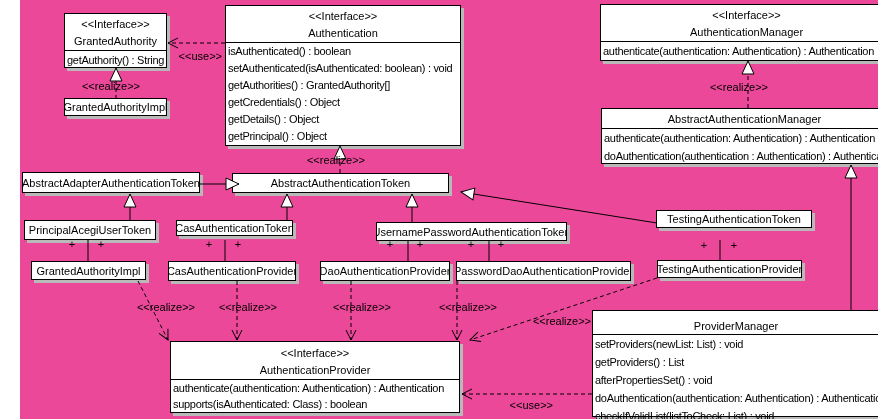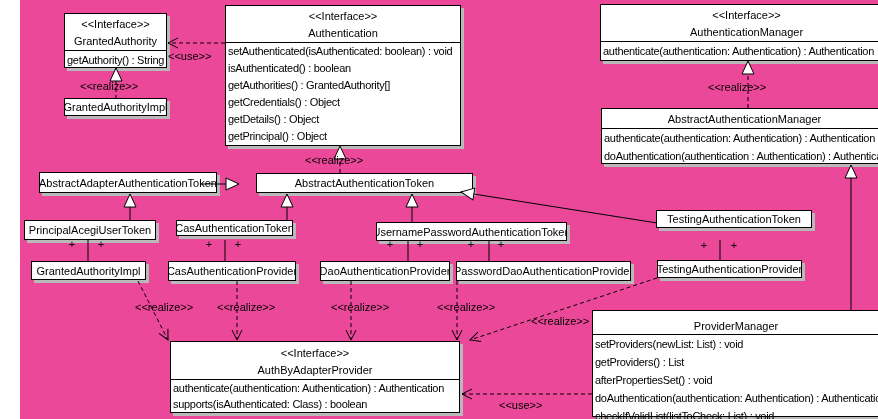--- a/index.html
+++ b/index.html
@@ -17,21 +17,21 @@
   .hd .st, .hd .nm { display:block; }
   .one { display:flex; align-items:center; justify-content:center; white-space:nowrap; overflow:hidden; }
   .members { border-top:1px solid #000; padding-left:2px; overflow:hidden; }
   .member { display:block; white-space:nowrap; overflow:hidden; letter-spacing:-0.3px; }
   .m16 .member { line-height:16px; }
   .m17 .member { line-height:17px; }
   .m18 .member { line-height:18px; }
   .m19 .member { line-height:19px; }
   .it { }
   .lbl {
-    position:absolute; z-index:6; text-align:left; white-space:nowrap;
+    position:absolute; z-index:6; text-align:right; white-space:nowrap;
     font-size:11px; line-height:11px;
   }
   .plus { position:absolute; z-index:6; width:8px; text-align:center; font-size:11px; line-height:11px; }
   #wires { position:absolute; left:0; top:0; z-index:4; pointer-events:none; }
 </style>
 </head>
 <body>
 
 <div id="canvas">
 
@@ -85,22 +85,22 @@
   <div class="cls one" style="left:44px;top:98px;width:103px;height:18px">
     <span class="nm">GrantedAuthorityImpl</span>
   </div>
 
   <div class="cls" style="left:205px;top:5px;width:236px;height:141px">
     <div class="hd">
       <span class="st">&lt;&lt;Interface&gt;&gt;</span>
       <span class="nm">Authentication</span>
     </div>
     <div class="members m17">
+      <span class="member">isAuthenticated() : boolean</span>
       <span class="member">setAuthenticated(isAuthenticated: boolean) : void</span>
-      <span class="member">isAuthenticated() : boolean</span>
       <span class="member">getAuthorities() : GrantedAuthority[]</span>
       <span class="member">getCredentials() : Object</span>
       <span class="member">getDetails() : Object</span>
       <span class="member">getPrincipal() : Object</span>
     </div>
   </div>
 
   <div class="cls" style="left:580px;top:4px;width:293px;height:57px">
     <div class="hd">
       <span class="st">&lt;&lt;Interface&gt;&gt;</span>
@@ -114,25 +114,25 @@
   <div class="cls" style="left:581px;top:108px;width:287px;height:56px">
     <div class="hd" style="padding-top:1px;line-height:18px">
       <span class="nm it">AbstractAuthenticationManager</span>
     </div>
     <div class="members m18">
       <span class="member">authenticate(authentication: Authentication) : Authentication</span>
       <span class="member it">doAuthentication(authentication : Authentication) : Authentication</span>
     </div>
   </div>
 
-  <div class="cls one" style="left:19px;top:172px;width:178px;height:21px">
+  <div class="cls one" style="left:2px;top:172px;width:178px;height:21px">
     <span class="nm it">AbstractAdapterAuthenticationToken</span>
   </div>
 
-  <div class="cls one" style="left:236px;top:173px;width:217px;height:20px">
+  <div class="cls one" style="left:212px;top:173px;width:217px;height:20px">
     <span class="nm it">AbstractAuthenticationToken</span>
   </div>
 
   <div class="cls one" style="left:4px;top:220px;width:132px;height:20px">
     <span class="nm">PrincipalAcegiUserToken</span>
   </div>
 
   <div class="cls one" style="left:156px;top:220px;width:117px;height:16px">
     <span class="nm">CasAuthenticationToken</span>
   </div>
@@ -161,21 +161,21 @@
     <span class="nm">PasswordDaoAuthenticationProvider</span>
   </div>
 
   <div class="cls one" style="left:637px;top:260px;width:145px;height:18px">
     <span class="nm">TestingAuthenticationProvider</span>
   </div>
 
   <div class="cls" style="left:150px;top:341px;width:290px;height:72px">
     <div class="hd" style="padding-top:3px">
       <span class="st">&lt;&lt;Interface&gt;&gt;</span>
-      <span class="nm">AuthByAdapterProvider</span>
+      <span class="nm">AuthenticationProvider</span>
     </div>
     <div class="members m16">
       <span class="member">authenticate(authentication: Authentication) : Authentication</span>
       <span class="member">supports(isAuthenticated: Class) : boolean</span>
     </div>
   </div>
 
   <div class="cls" style="left:572px;top:310px;width:288px;height:107px">
     <div class="hd" style="padding-top:8px;line-height:15px">
       <span class="nm">ProviderManager</span>

